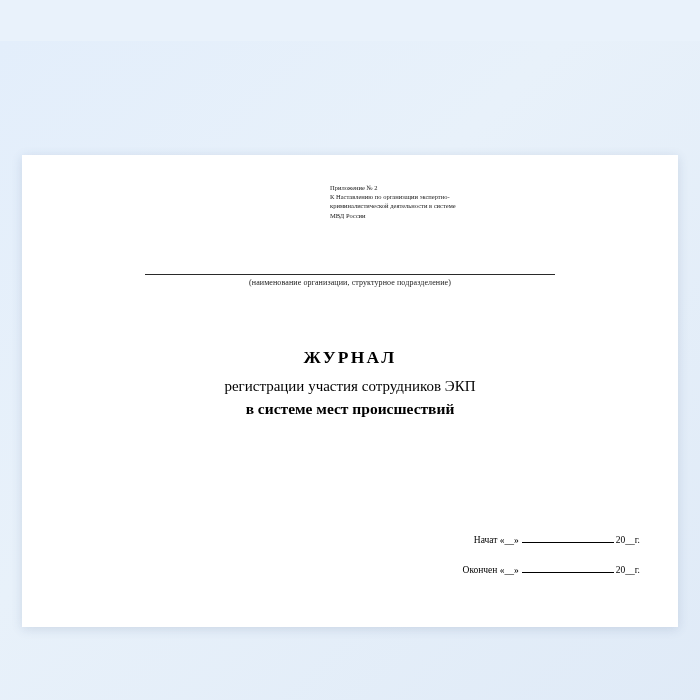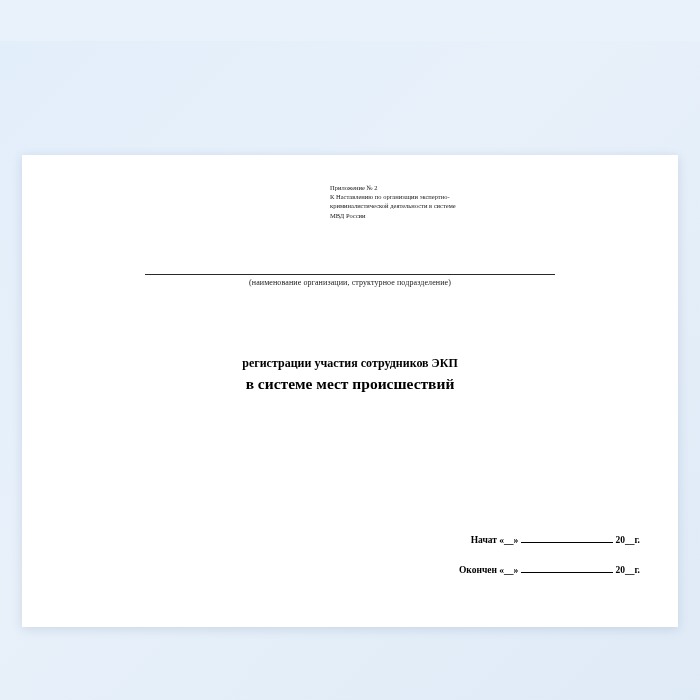--- a/index.html
+++ b/index.html
@@ -83,39 +83,39 @@
     color: #000;
   }
   .title-main {
     font-size: 17.5px;
     font-weight: bold;
     letter-spacing: 2.2px;
     line-height: 1.2;
   }
   .title-sub1 {
     margin-top: 8px;
-    font-size: 12px;
-    font-weight: bold;
+    font-size: 15px;
+    font-weight: normal;
     line-height: 1.35;
   }
   .title-sub2 {
     margin-top: 3px;
     font-size: 15.5px;
     font-weight: bold;
     line-height: 1.35;
   }
 
   
   .dates {
     position: absolute;
     right: 38px;
     bottom: 52px;
     text-align: right;
     font-size: 9.5px;
-    font-weight: bold;
+    font-weight: normal;
     color: #000;
     line-height: 1.1;
   }
   .date-row {
     display: flex;
     justify-content: flex-end;
     align-items: baseline;
     white-space: nowrap;
   }
   .date-row + .date-row {
@@ -148,20 +148,21 @@
         <div>криминалистической деятельности в системе</div>
         <div>МВД России</div>
       </div>
 
       <div class="org-block">
         <div class="org-rule"></div>
         <div class="org-caption">(наименование организации, структурное подразделение)</div>
       </div>
 
       <div class="title-block">
+        <div class="title-main">ЖУРНАЛ</div>
         <div class="title-sub1">регистрации участия сотрудников ЭКП</div>
         <div class="title-sub2">в системе мест происшествий</div>
       </div>
 
       <div class="dates">
         <div class="date-row">
           <span class="date-label">Начат «__»</span>
           <span class="date-fill"></span>
           <span class="date-year">20__г.</span>
         </div>

